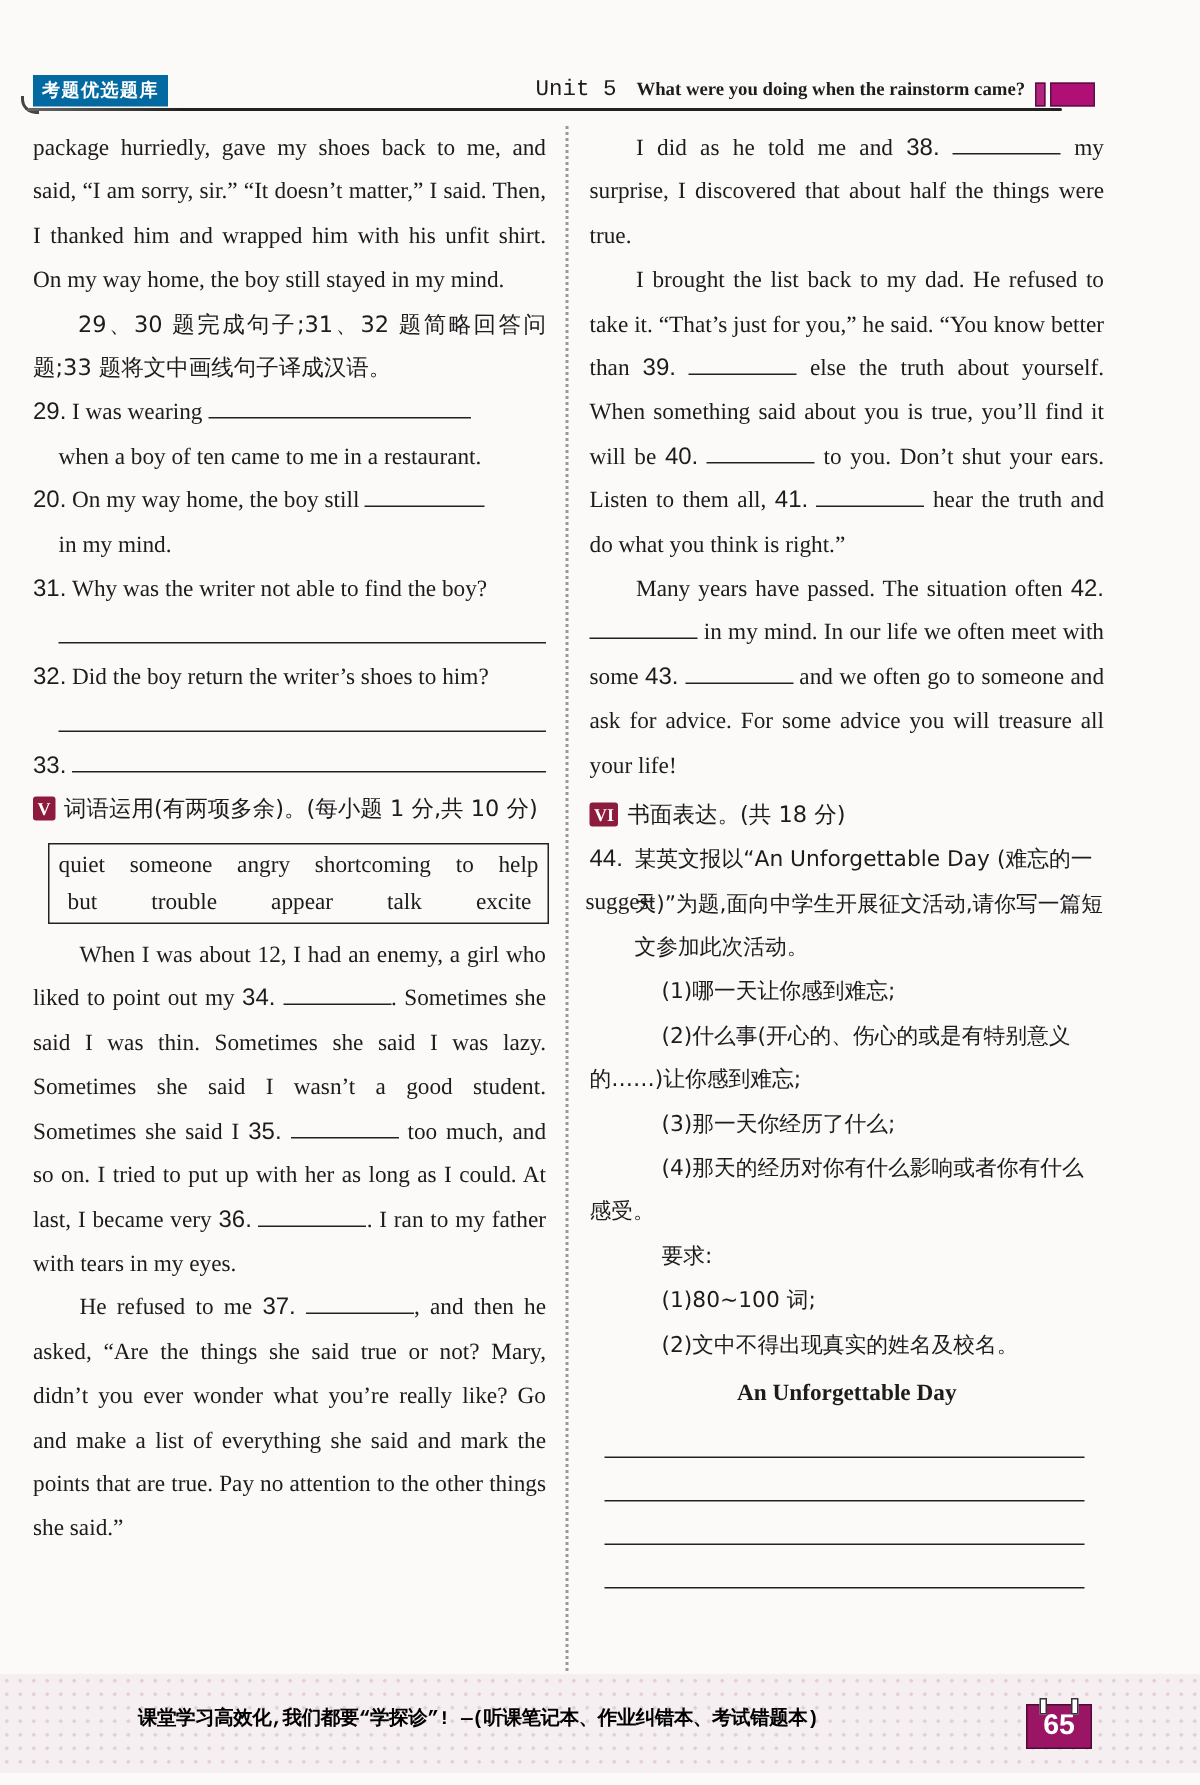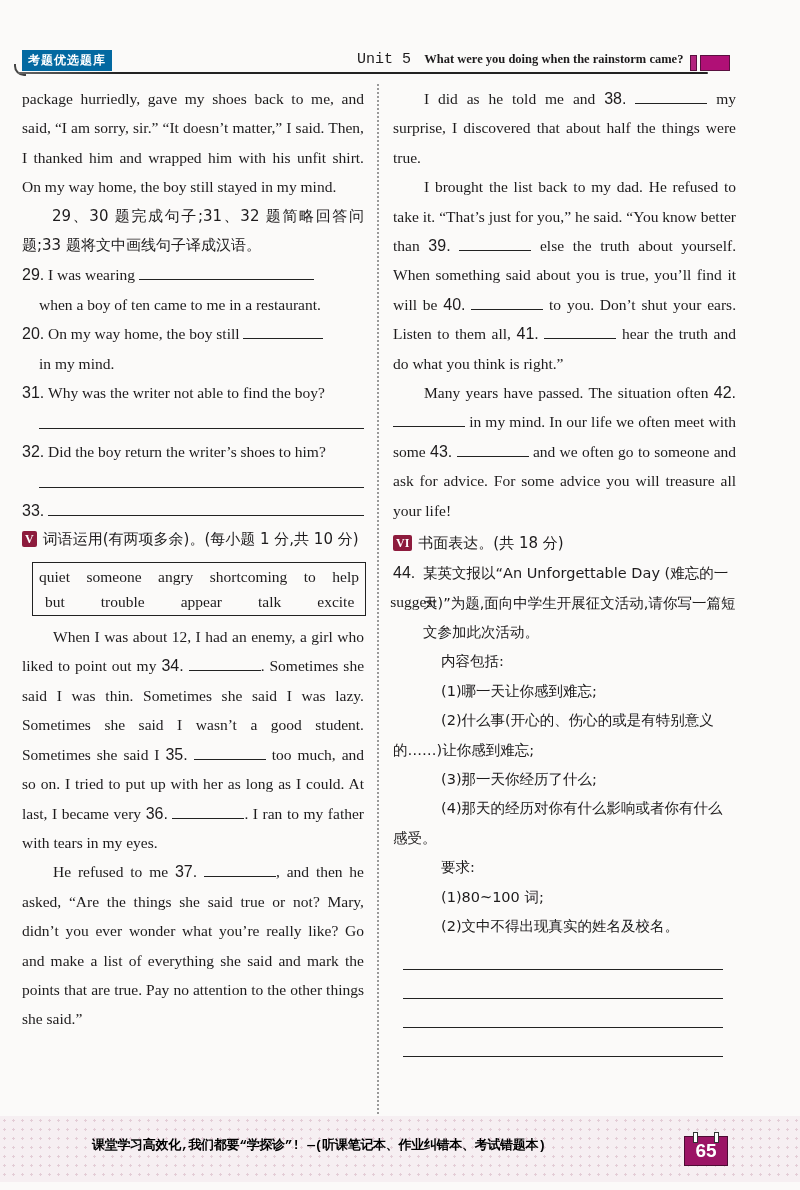--- a/index.html
+++ b/index.html
@@ -220,30 +220,30 @@
   </p>
 
   <div class="sec-head" style="margin-top:4px;">
     <span class="roman">VI</span><span>书面表达。(共 18 分)</span>
   </div>
 
   <div class="q cn-block">
     <span class="qn" style="width:30px;">44.</span>
     <span class="qtext">某英文报以“An Unforgettable Day (难忘的一天)”为题,面向中学生开展征文活动,请你写一篇短文参加此次活动。</span>
   </div>
-  <div class="cn-block ind3">内容包括:</div>
   <div class="cn-block">
     <div style="text-indent:48px;">(1)哪一天让你感到难忘;</div>
     <div style="text-indent:48px;">(2)什么事(开心的、伤心的或是有特别意义的……)让你感到难忘;</div>
     <div style="text-indent:48px;">(3)那一天你经历了什么;</div>
     <div style="text-indent:48px;">(4)那天的经历对你有什么影响或者你有什么感受。</div>
   </div>
   <div class="cn-block ind3">要求:</div>
   <div class="cn-block ind3">(1)80~100 词;</div>
   <div class="cn-block ind3">(2)文中不得出现真实的姓名及校名。</div>
+  <div class="essay-title">An Unforgettable Day</div>
   <div class="write-line"></div>
   <div class="write-line"></div>
   <div class="write-line"></div>
   <div class="write-line"></div>
 </div>
 
 <div class="footer"></div>
 <div class="footer-text">课堂学习高效化,我们都要“学探诊”! —(听课笔记本、作业纠错本、考试错题本)</div>
 <div class="page-badge">
   <span>65</span>

